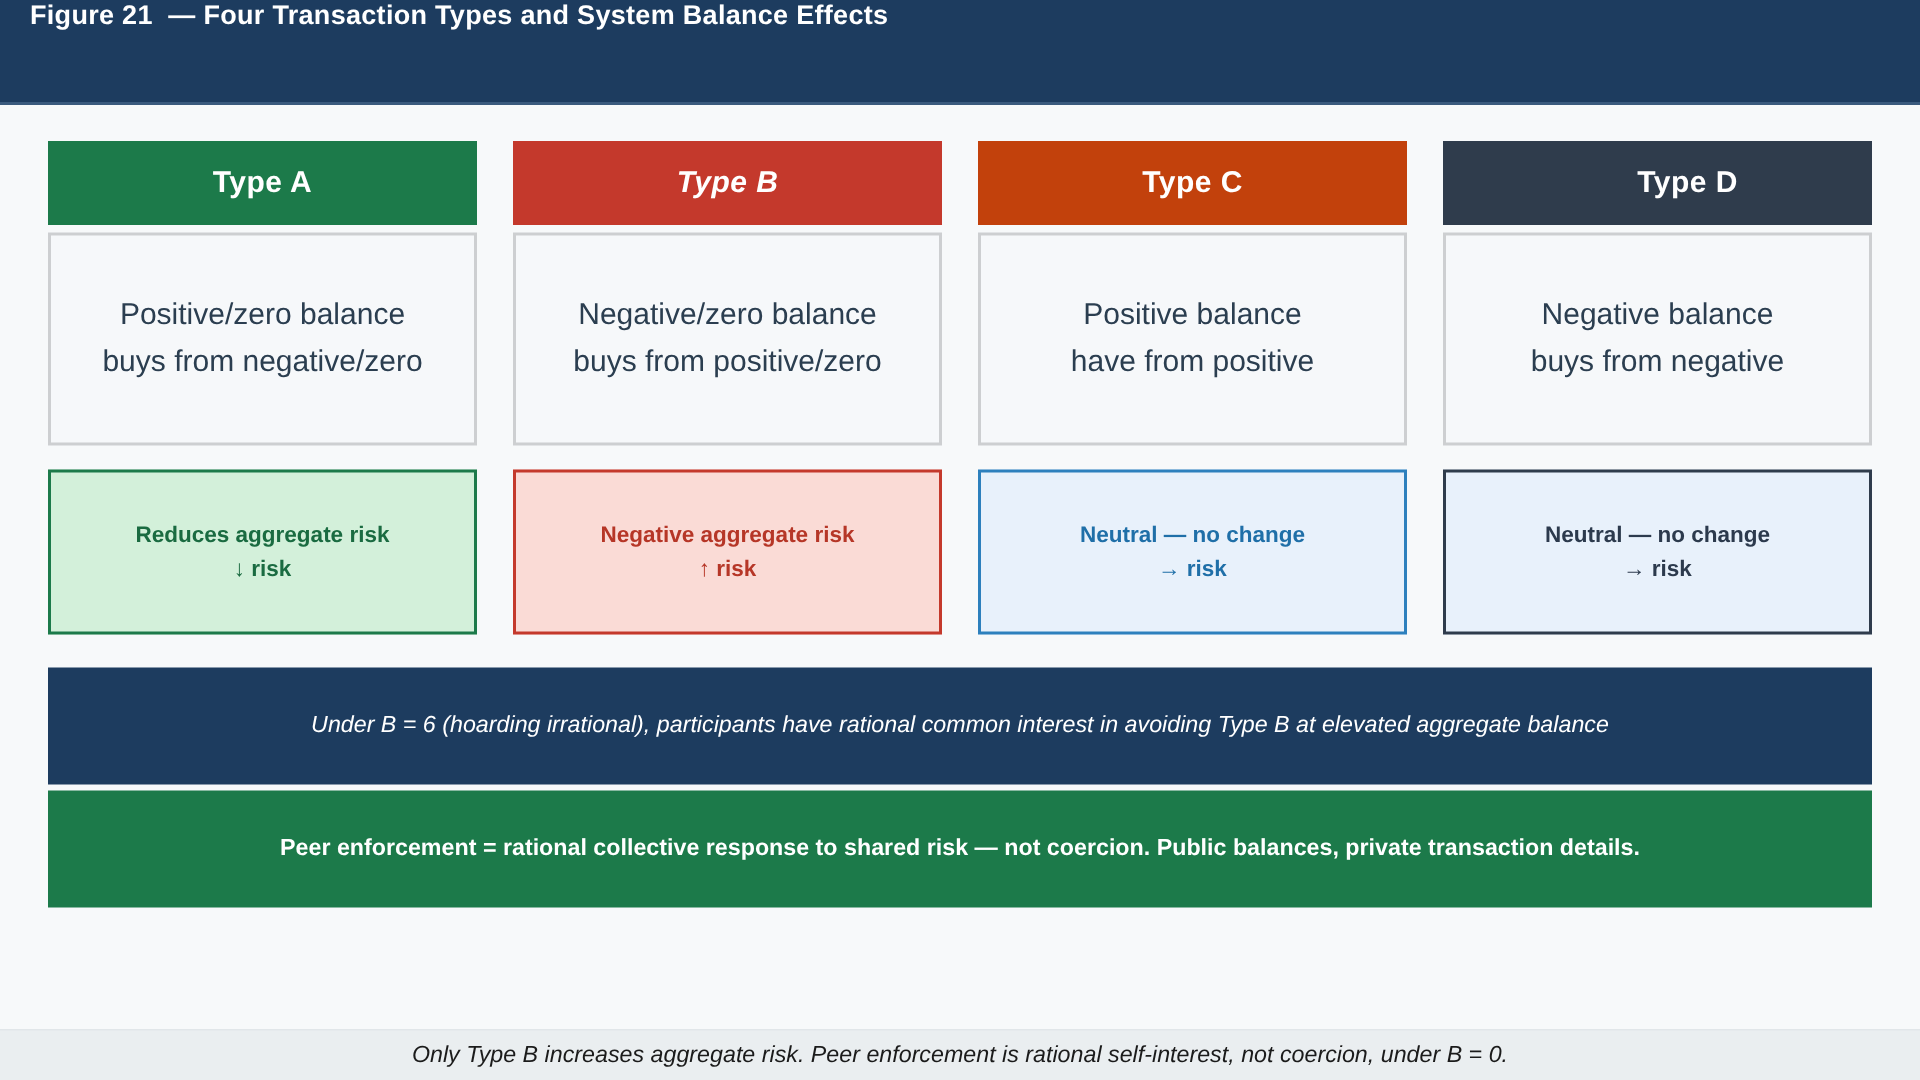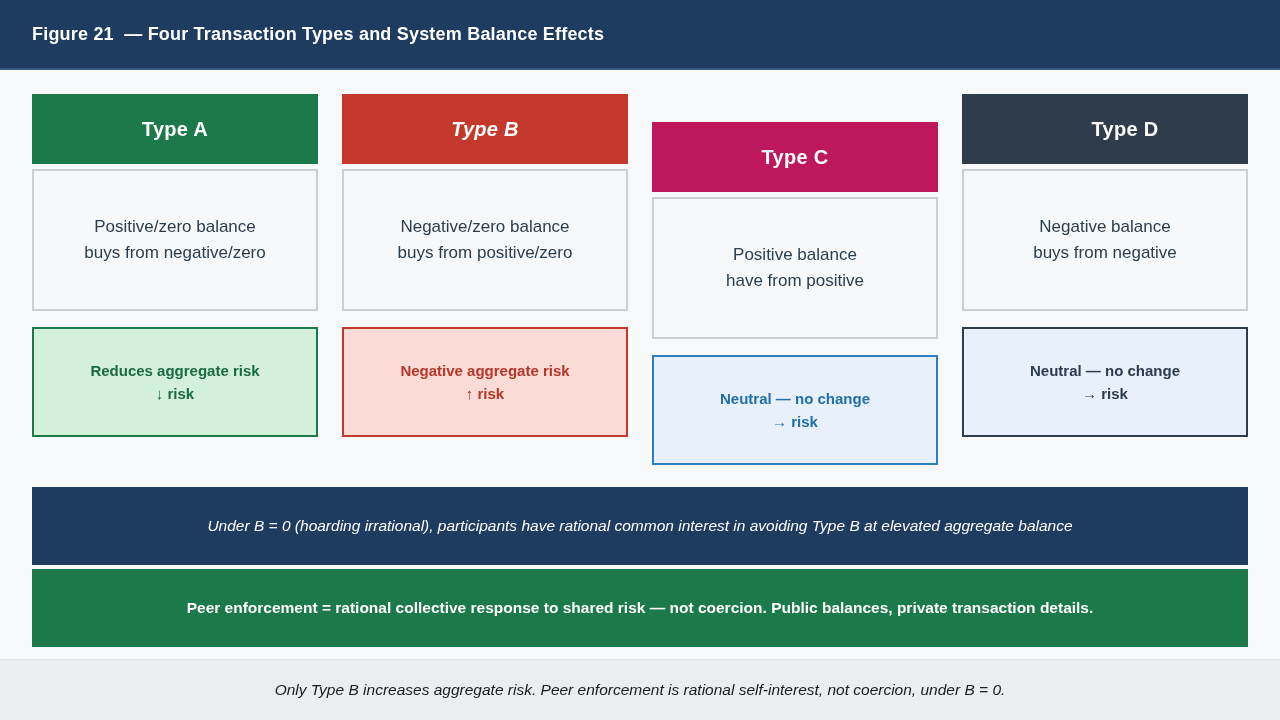--- a/index.html
+++ b/index.html
@@ -21,22 +21,21 @@
     flex-direction: column;
     background: #f7f9fa;
   }
 
   
   .header-bar {
     height: 70px;
     background: #1d3c5f;
     border-bottom: 2px solid #3a5a7d;
     display: flex;
-    align-items: center;
-    padding: 0 32px;
+    padding: 0 20px;
     box-sizing: border-box;
     flex: 0 0 auto;
   }
   .header-title {
     color: #ffffff;
     font-size: 18px;
     font-weight: bold;
     letter-spacing: 0.2px;
     white-space: pre;
   }
@@ -54,21 +53,21 @@
     display: grid;
     grid-template-columns: repeat(4, 1fr);
     column-gap: 24px;
   }
   .column {
     display: flex;
     flex-direction: column;
   }
 
   .type-header {
-    height: 70px;
+    height: 56px;
     display: flex;
     align-items: center;
     justify-content: center;
     color: #ffffff;
     font-size: 20px;
     font-weight: bold;
     letter-spacing: 0.3px;
   }
 
   .desc-box {
@@ -76,21 +75,21 @@
     height: 142px;
     border: 2px solid #cdcfd1;
     background: #f6f8fa;
     display: flex;
     align-items: center;
     justify-content: center;
     text-align: center;
     box-sizing: border-box;
   }
   .desc-text {
-    font-size: 17px;
+    font-size: 20px;
     line-height: 1.55;
     color: #2b3e50;
     white-space: pre-line;
     padding: 0 10px;
   }
 
   .effect-box {
     margin-top: 16px;
     height: 110px;
     border: 2px solid #f97316;
@@ -137,21 +136,21 @@
   .banner-green .banner-text {
     font-weight: bold;
   }
 
   
   .footer-bar {
     position: absolute;
     left: 0;
     right: 0;
     bottom: 0;
-    height: 61px;
+    height: 34px;
     background: #eaeef0;
     display: flex;
     align-items: center;
     justify-content: center;
     border-top: 1px solid #e1e6e9;
     box-sizing: border-box;
   }
   .footer-text {
     font-size: 15.5px;
     font-style: italic;
@@ -189,21 +188,21 @@
           <div class="desc-text">Negative/zero balance
 buys from positive/zero</div>
         </div>
         <div class="effect-box" style="background: rgb(250, 219, 214); border-color: rgb(196, 57, 44);">
           <div class="effect-text" style="color: rgb(182, 54, 39);">Negative aggregate risk
 ↑ risk</div>
         </div>
       </div>
 
       <div class="column">
-        <div class="type-header" style="background: #be185d; margin-top: 28px;">Type C</div>
+        <div class="type-header" style="background: #c2410c;">Type C</div>
         <div class="desc-box">
           <div class="desc-text">Positive balance
 have from positive</div>
         </div>
         <div class="effect-box" style="background: rgb(232, 241, 251); border-color: rgb(45, 128, 189);">
           <div class="effect-text" style="color: rgb(31, 111, 168);">Neutral — no change
 → risk</div>
         </div>
       </div>
 
@@ -215,21 +214,21 @@
         </div>
         <div class="effect-box" style="background: rgb(232, 241, 251); border-color: rgb(47, 60, 76);">
           <div class="effect-text" style="color: rgb(44, 58, 77);">Neutral — no change
 → risk</div>
         </div>
       </div>
 
     </div>
 
     <div class="banner banner-navy" style="background: rgb(29, 60, 95);">
-      <div class="banner-text">Under B = 0 (hoarding irrational), participants have rational common interest in avoiding Type B at elevated aggregate balance</div>
+      <div class="banner-text">Under B = 6 (hoarding irrational), participants have rational common interest in avoiding Type B at elevated aggregate balance</div>
     </div>
 
     <div class="banner banner-green" style="background: rgb(28, 122, 74);">
       <div class="banner-text">Peer enforcement = rational collective response to shared risk — not coercion. Public balances, private transaction details.</div>
     </div>
 
   </div>
 
   <div class="footer-bar">
     <div class="footer-text">Only Type B increases aggregate risk. Peer enforcement is rational self-interest, not coercion, under B = 0.</div>

